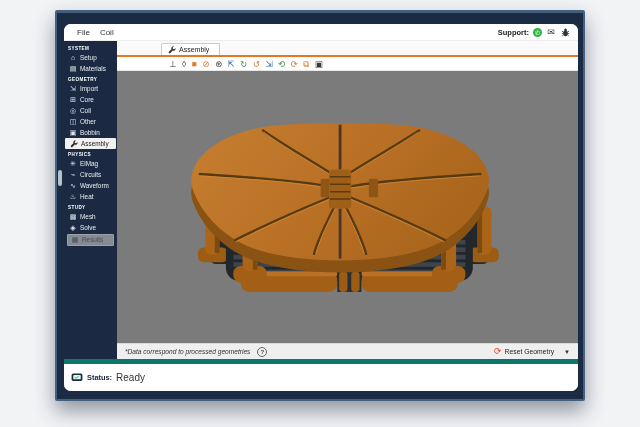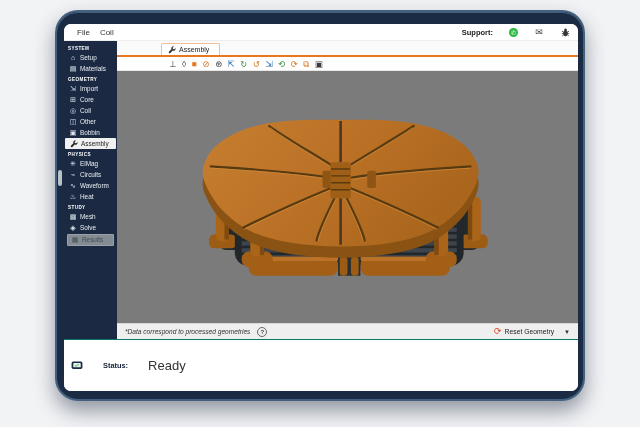--- a/index.html
+++ b/index.html
@@ -5,41 +5,41 @@
   html,body{margin:0;padding:0;}
   body{
     width:640px;height:427px;background:#f2f3f5;
     font-family:"Liberation Sans","DejaVu Sans",sans-serif;
     position:relative;overflow:hidden;
     -webkit-font-smoothing:antialiased;
   }
   
   .window{
     position:absolute;left:55px;top:10px;width:530px;height:391px;
-    background:#1c2b44;border:2px solid #44607e;border-radius:23px;
+    background:#1c2b44;border:2px solid #44607e;border-radius:2px;
     box-shadow:0 10px 20px rgba(25,38,60,.45), inset 0 1px 0 rgba(140,190,215,.35);
     box-sizing:border-box;
   }
   .collapse-handle{
     position:absolute;left:1px;top:158px;width:4px;height:16px;
     background:#b9c2c9;border-radius:2px;
   }
   .window-inner{
     position:absolute;left:7px;top:12px;right:5px;bottom:8px;
     background:#ffffff;border-radius:7px;overflow:hidden;
     display:flex;flex-direction:column;
   }
   
   .menubar{
     height:16px;flex:0 0 16px;background:#ffffff;display:flex;align-items:center;
     padding:0 8px;font-size:8px;color:#333;border-bottom:1px solid #eee;
   }
   .menu-item{padding:0 5px;cursor:default;}
   .menubar .spacer{flex:1;}
-  .support{display:flex;align-items:center;gap:16px;font-size:7.5px;color:#222;font-weight:bold;}
+  .support{display:flex;align-items:center;gap:4px;font-size:7.5px;color:#222;font-weight:bold;}
   .sup-ico{width:10px;height:10px;display:inline-flex;align-items:center;justify-content:center;}
   .whats{background:#2bb741;border-radius:50%;color:#fff;font-size:6px;width:9px;height:9px;}
   .mail{font-size:9px;color:#333;}
   
   .midrow{flex:1;display:flex;min-height:0;}
   
   .sidebar{width:53px;flex:0 0 53px;background:#1b2a42;color:#e9edf3;padding-top:2px;overflow:hidden;}
   .sb-header{font-size:4.6px;font-weight:bold;letter-spacing:.4px;color:#ffffff;padding:3px 0 1px 4px;text-transform:uppercase;}
   .sb-item{display:flex;align-items:center;gap:3px;padding:1.5px 2px 1.5px 5px;font-size:6.4px;line-height:8px;cursor:pointer;border-radius:1px;}
   .sb-item .gl{width:8px;font-size:7px;text-align:center;flex:0 0 8px;color:#dfe6ee;}
@@ -64,24 +64,24 @@
   
   .infobar{height:15px;flex:0 0 15px;background:#efefef;border-top:1px solid #d8d8d8;display:flex;align-items:center;padding:0 8px;font-size:6.6px;color:#333;}
   .note{font-style:italic;}
   .help-q{display:inline-flex;align-items:center;justify-content:center;width:8px;height:8px;border:1px solid #666;border-radius:50%;font-size:6px;font-weight:bold;color:#444;margin-left:7px;font-style:normal;}
   .infobar .spacer{flex:1;}
   .reset-btn{display:flex;align-items:center;gap:3px;cursor:pointer;}
   .reset-gl{color:#e0482f;font-size:9px;line-height:9px;}
   .reset-lab{font-size:6.8px;color:#1e1e1e;}
   .dd-arrow{margin-left:10px;font-size:6px;color:#333;cursor:pointer;}
   
-  .statusbar{height:19px;flex:0 0 19px;background:#ffffff;border-top:1px solid #0f766e;display:flex;align-items:center;padding:16px 7px;gap:20px;}
+  .statusbar{height:19px;flex:0 0 19px;background:#ffffff;border-top:5px solid #0f766e;display:flex;align-items:center;padding:4px 7px;gap:4px;}
   .status-ico{width:12px;height:10px;flex:0 0 12px;}
   .status-lab{font-size:7.4px;font-weight:bold;color:#16233a;}
-  .status-val{font-size:13px;color:#333;}
+  .status-val{font-size:10px;color:#333;}
 </style>
 </head>
 <body>
 
 <div class="window">
   <div class="collapse-handle"></div>
   <div class="window-inner">
 
     <div class="menubar">
       <span class="menu-item">File</span>

